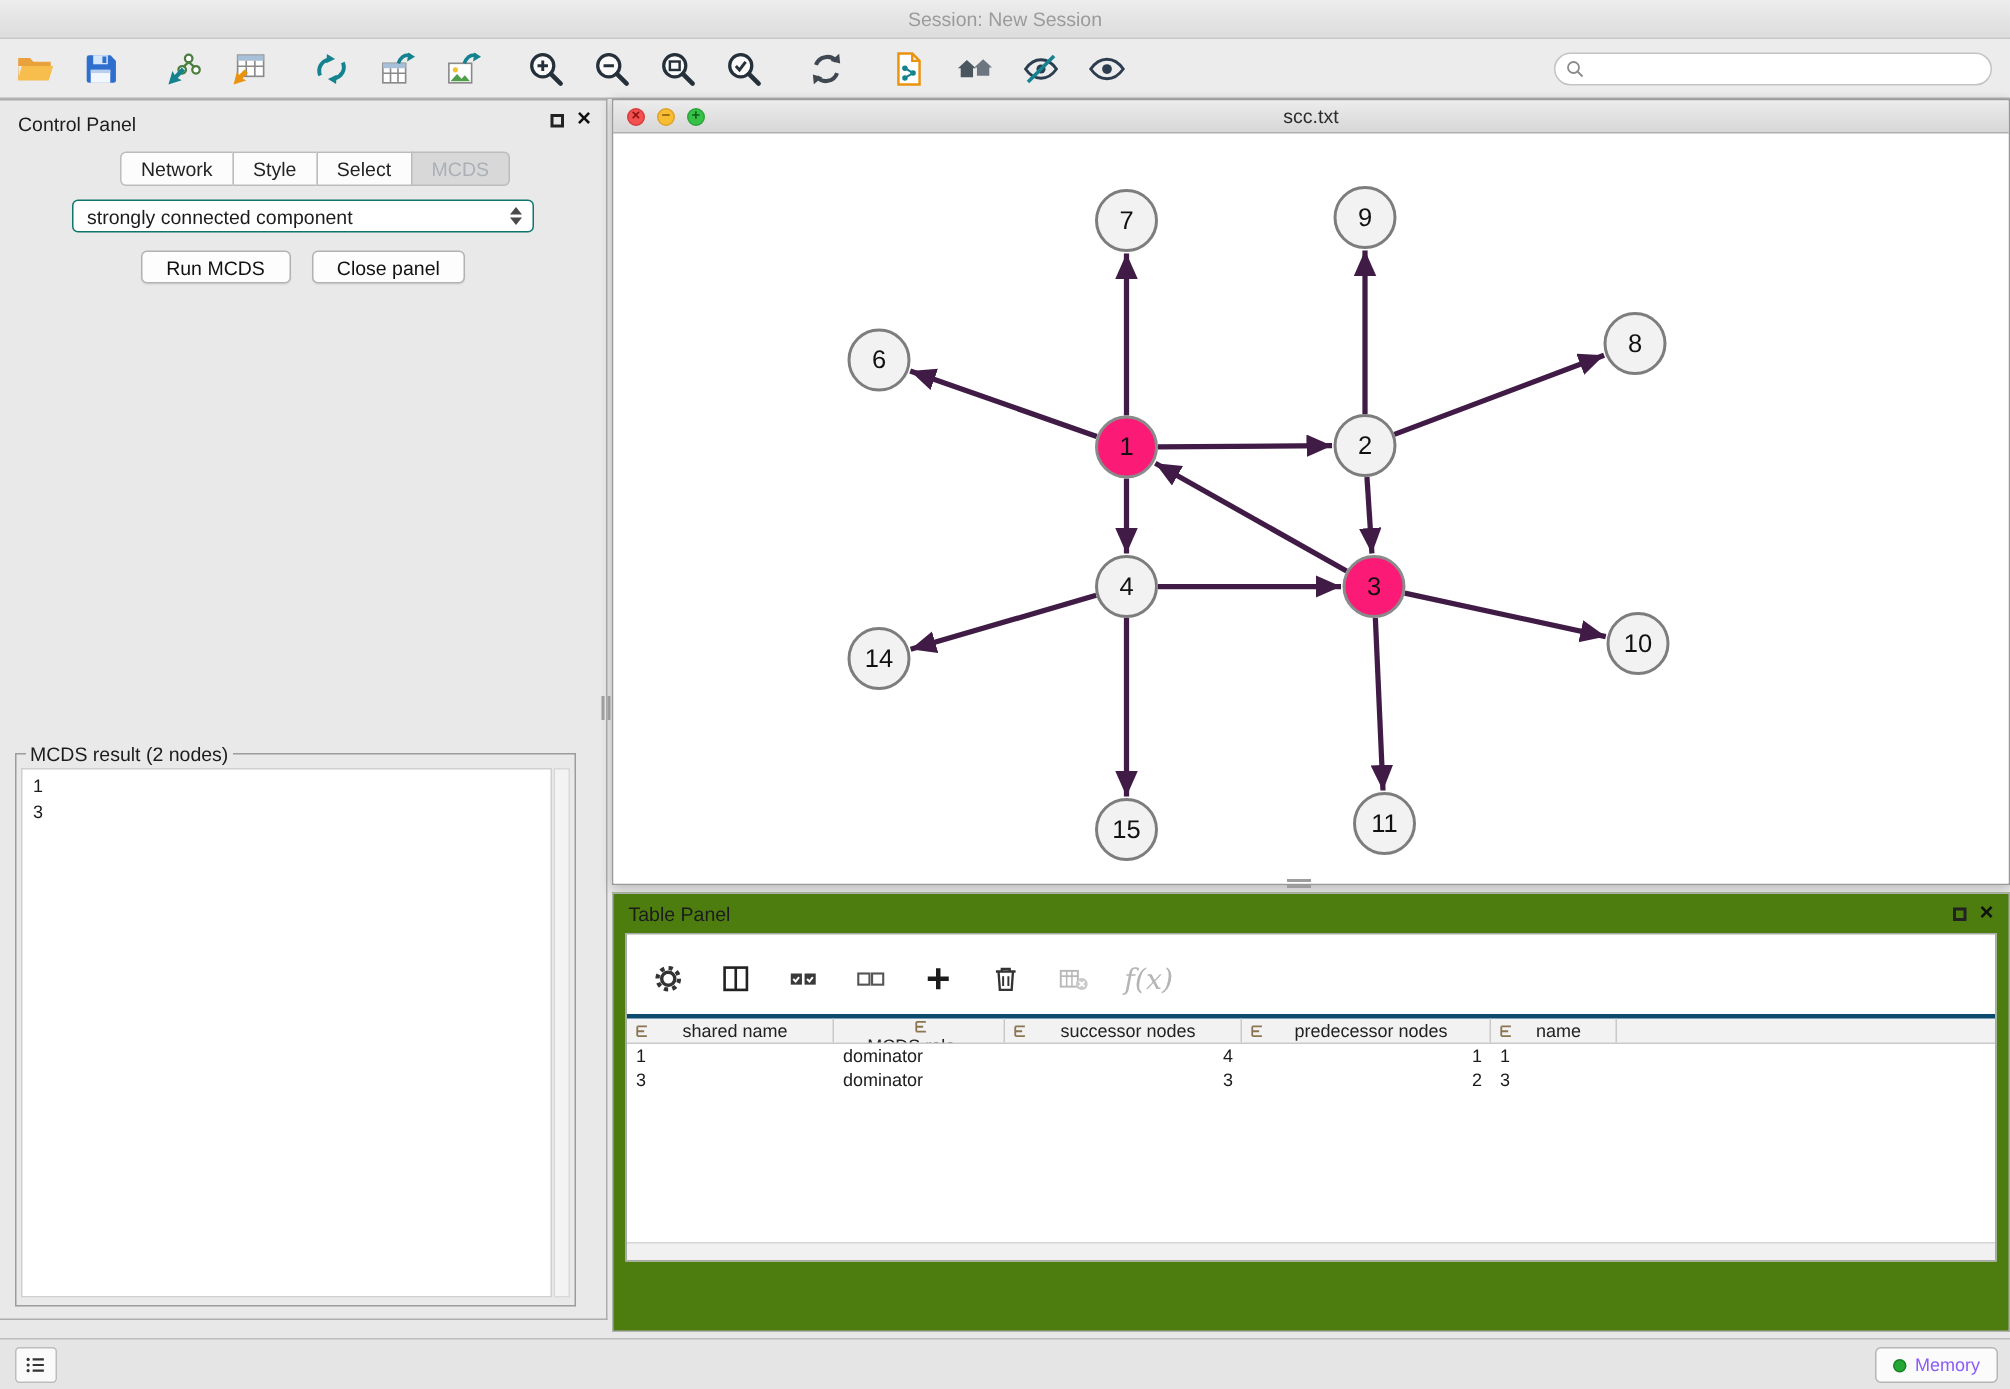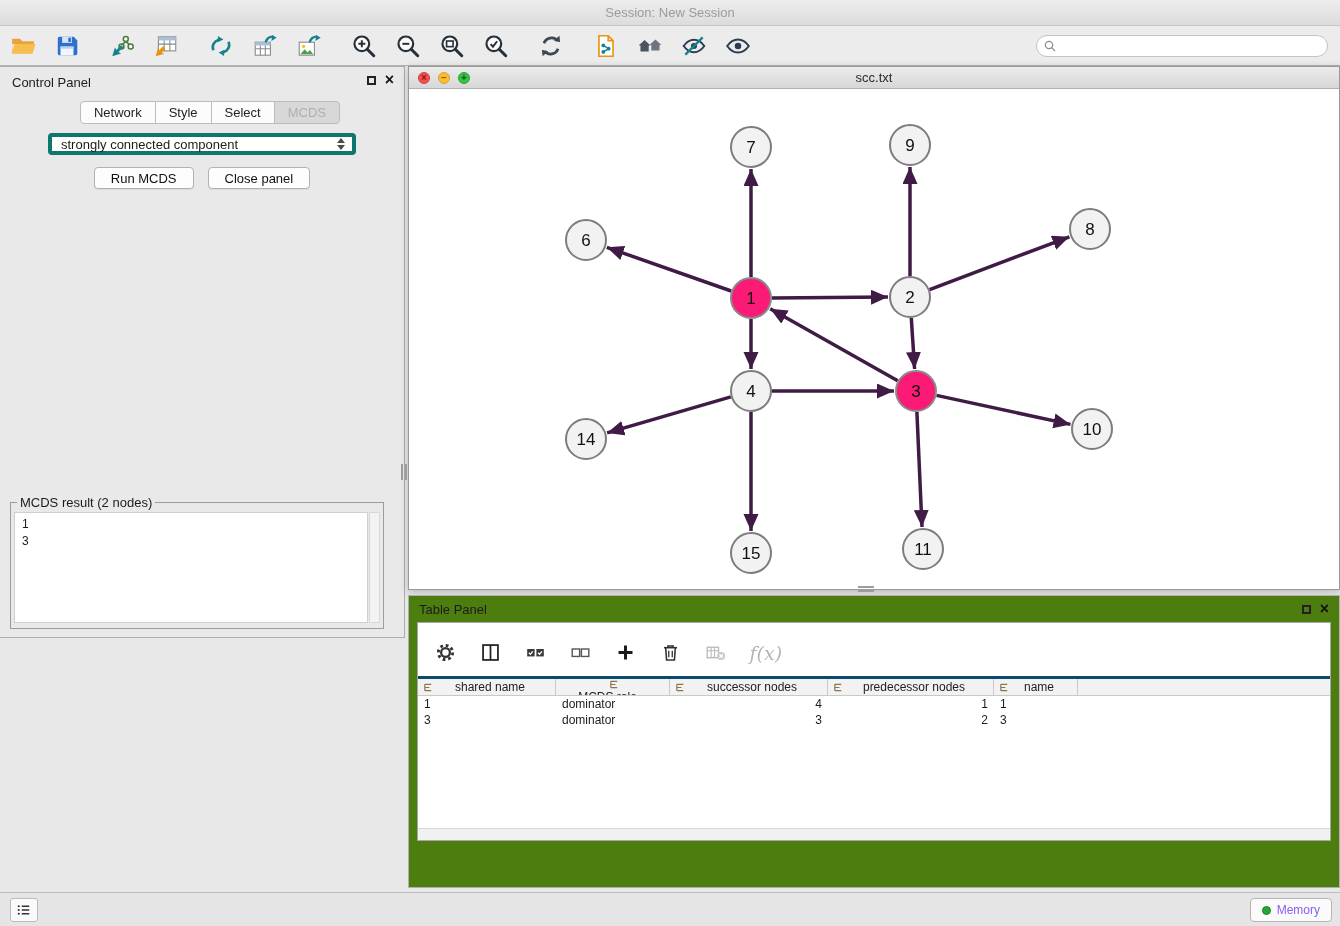--- a/index.html
+++ b/index.html
@@ -14,33 +14,33 @@
   .tb-groups{display:flex;align-items:center;}
   .tb-group{display:flex;align-items:center;gap:14px;margin-right:25px;}
   .tb-btn{width:30px;height:30px;border:none;background:transparent;display:flex;align-items:center;justify-content:center;cursor:pointer;padding:0;}
   .tb-btn .icon,.tb-btn svg{width:26px;height:26px;display:block;}
   .search-wrap{margin-left:auto;position:relative;width:292px;height:22px;}
   .search-wrap .sicon{position:absolute;left:6px;top:3px;width:16px;height:16px;pointer-events:none;}
   .search-wrap .sicon svg{width:16px;height:16px;display:block;}
   .search-input{width:100%;height:22px;border:1px solid #c3c3c3;border-radius:12px;background:#fff;padding:0 8px 0 26px;font-size:12px;outline:none;font-family:inherit;}
 
   
-  .control-panel{position:absolute;left:0;top:66px;width:405px;height:572px;background:#e9e9e9;border:1px solid #adadad;border-left:none;}
+  .control-panel{position:absolute;left:0;top:66px;width:405px;height:814px;background:#e9e9e9;border:1px solid #adadad;border-left:none;}
   .cp-header{position:relative;height:26px;padding:8px 12px 0;}
   .panel-btns{position:absolute;right:10px;top:7px;display:flex;gap:9px;align-items:center;}
   .float-btn{width:9px;height:9px;border:2px solid #222;display:inline-block;cursor:pointer;}
   .close-btn{font-size:16px;font-weight:bold;color:#111;line-height:12px;cursor:pointer;}
   .seg-tabs{display:flex;justify-content:center;}
   .seg-tab{border:1px solid #bcbcbc;background:#fcfcfc;padding:3px 13px;font-size:13px;color:#222;margin-left:-1px;cursor:pointer;white-space:nowrap;}
   .seg-tab:first-child{border-radius:4px 0 0 4px;margin-left:16px;}
   .seg-tab:last-child{border-radius:0 4px 4px 0;}
   .seg-tab.active{background:#d8d8d8;color:#abb0b6;}
   .cp-tabs{margin-top:8px;}
   .cp-opt-label{text-align:center;margin-top:20px;font-size:13px;}
-  .cp-select{width:308px;height:22px;margin:9px auto 0;background:#fff;border:4px solid #0f766e;border-radius:4px;display:flex;align-items:center;padding:0 5px 0 9px;font-size:13px;cursor:pointer;}
+  .cp-select{width:308px;height:22px;margin:9px auto 0;background:#fff;border:1px solid #0f766e;border-radius:4px;display:flex;align-items:center;padding:0 5px 0 9px;font-size:13px;cursor:pointer;}
   .stepper{margin-left:auto;display:flex;flex-direction:column;gap:2px;padding-right:2px;}
   .stepper i{display:block;width:0;height:0;border-left:4px solid transparent;border-right:4px solid transparent;}
   .stepper .up{border-bottom:5px solid #4a4a4a;}
   .stepper .dn{border-top:5px solid #4a4a4a;}
   .cp-buttons{display:flex;justify-content:center;gap:14px;margin-top:12px;}
   .mac-btn{background:#fdfdfd;border:1px solid #b2b2b2;border-radius:4px;height:22px;padding:0 16px;font-size:13px;font-family:inherit;color:#111;cursor:pointer;box-shadow:0 1px 1px rgba(0,0,0,.06);}
   .result-box{position:absolute;left:10px;width:374px;top:428px;bottom:8px;border:1px solid #9c9c9c;background:#e9e9e9;padding:0;}
   .result-box legend{font-size:13px;padding:0 3px;margin-left:6px;}
   .result-list{position:absolute;left:3px;right:15px;top:2px;bottom:5px;background:#fff;border:1px solid #cfcfcf;font-size:12px;padding:3px 7px;line-height:17px;overflow:hidden;}
   .result-scroll{position:absolute;right:3px;top:2px;bottom:5px;width:11px;background:#f3f3f3;border:1px solid #d8d8d8;}

